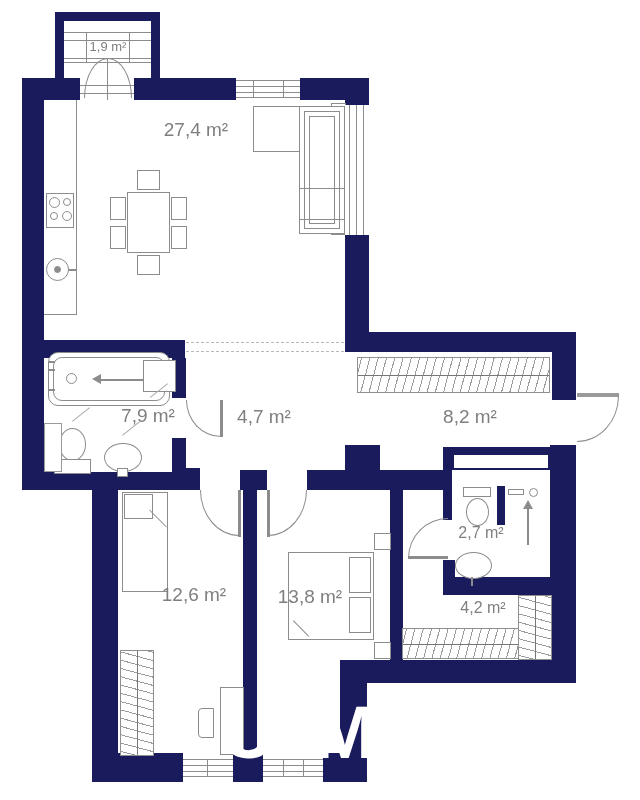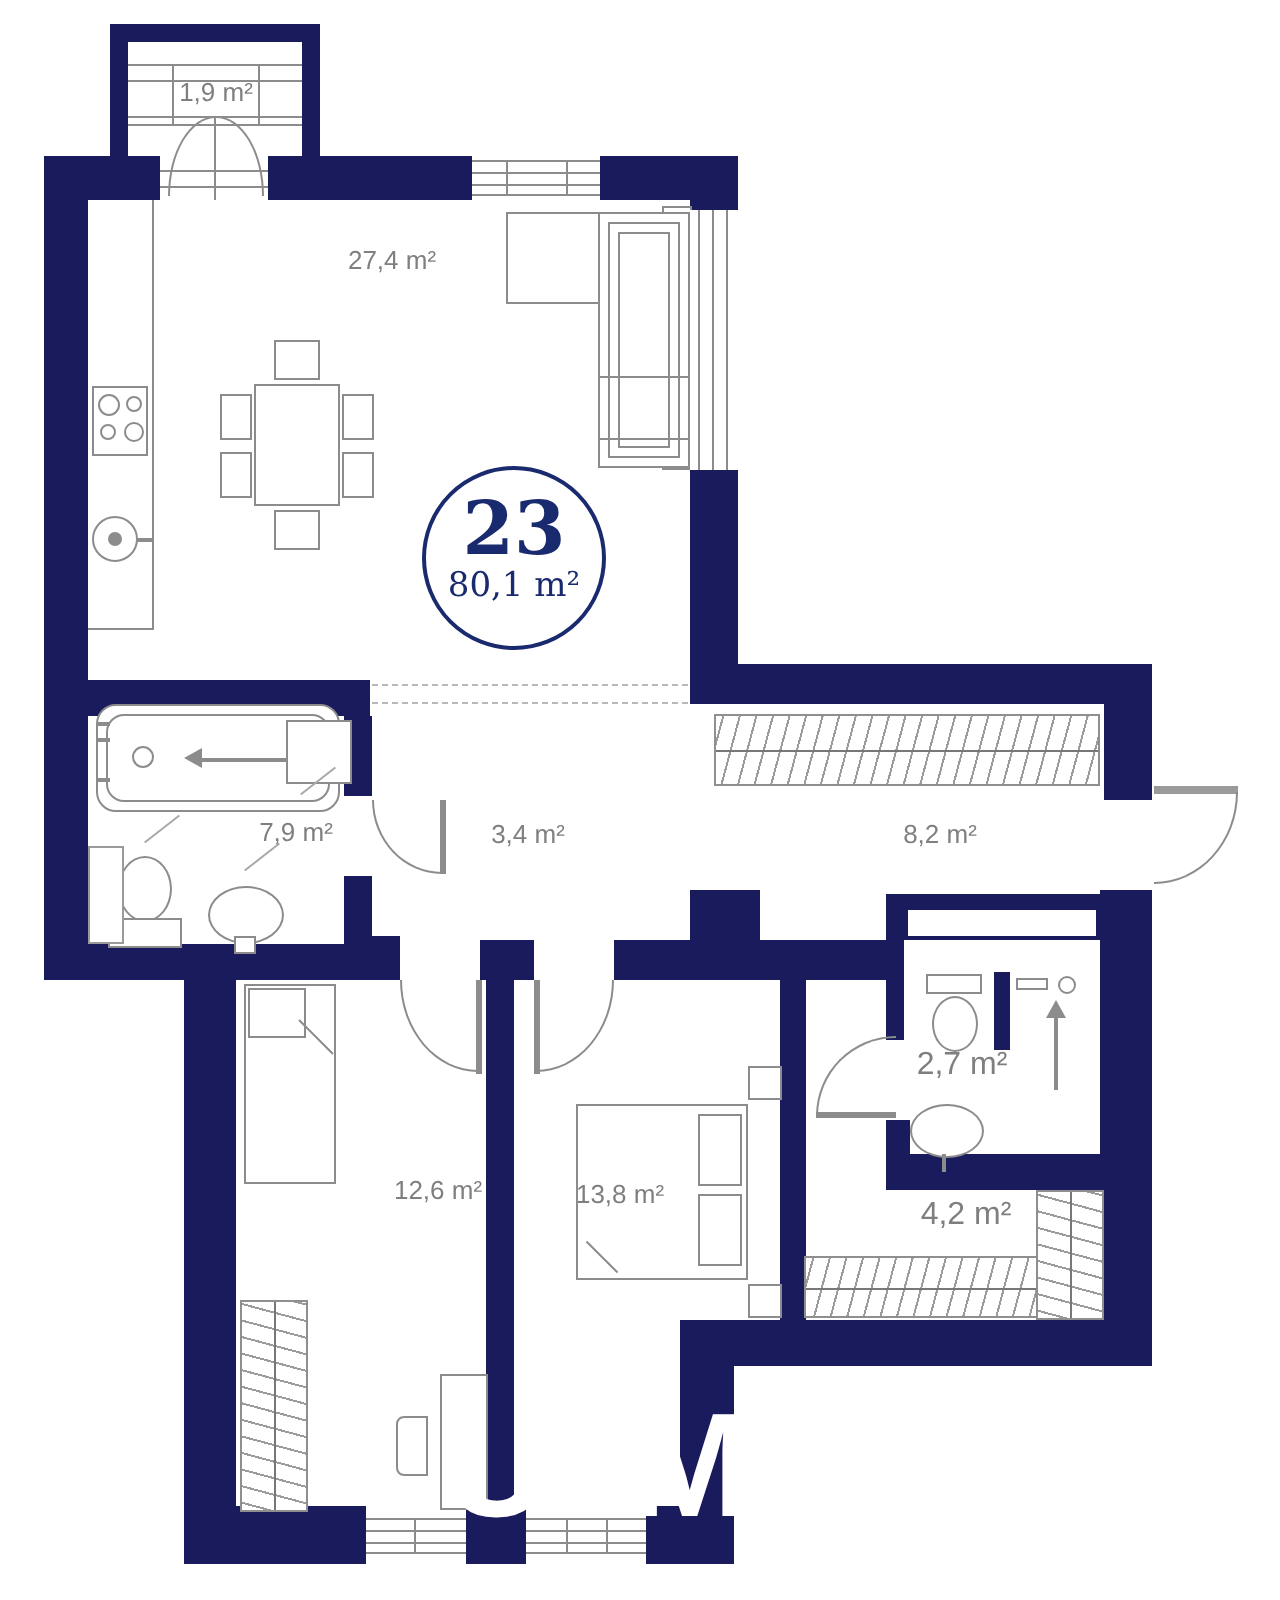--- a/index.html
+++ b/index.html
@@ -9,21 +9,21 @@
   #plan{position:relative;width:640px;height:800px;background:#fff;overflow:hidden;
         font-family:"Liberation Sans",sans-serif;}
   .w{position:absolute;background:var(--wall);}
   .ln{position:absolute;background:var(--line);}
   .fr{position:absolute;border:1px solid var(--line);background:#fff;box-sizing:border-box;}
   .frt{position:absolute;border:1px solid var(--line);background:transparent;box-sizing:border-box;}
   .ell{position:absolute;border:1px solid var(--line);border-radius:50%;background:#fff;box-sizing:border-box;}
   .arc{position:absolute;box-sizing:border-box;border:0 solid var(--line);}
   .dash{position:absolute;border-top:1px dashed #b8b8b8;}
   .lbl{position:absolute;transform:translate(-50%,-50%);color:var(--label);
-       font-size:13px;white-space:nowrap;z-index:6;}
+       font-size:19px;white-space:nowrap;z-index:6;}
   .lbl.small{font-size:13px;}
   .lbl.mid{font-size:16px;}
   .hat{position:absolute;border:1px solid #8f8f8f;box-sizing:border-box;background:
        repeating-linear-gradient(105deg,#ffffff 0 3px,#9b9b9b 3px 4px,#ffffff 4px 8px),
        repeating-linear-gradient(68deg,rgba(155,155,155,0) 0 6px,rgba(155,155,155,.8) 6px 7px);}
   .hatv{position:absolute;border:1px solid #8f8f8f;box-sizing:border-box;background:
        repeating-linear-gradient(15deg,#ffffff 0 3px,#9b9b9b 3px 4px,#ffffff 4px 8px),
        repeating-linear-gradient(-22deg,rgba(155,155,155,0) 0 6px,rgba(155,155,155,.8) 6px 7px);}
   .midh{position:absolute;left:0;right:0;top:50%;height:1px;background:#777;}
   .midv{position:absolute;top:0;bottom:0;left:50%;width:1px;background:#777;}
@@ -230,28 +230,24 @@
   <div class="fr" style="left:374px;top:533px;width:17px;height:17px"></div>
   <div class="fr" style="left:374px;top:642px;width:17px;height:17px"></div>
   <div class="ln" style="left:290px;top:628px;width:22px;height:1px;transform:rotate(45deg)"></div>
 
   <div class="arc" style="left:268px;top:490px;width:39px;height:46px;border-right:1.5px solid var(--line);border-bottom:1.5px solid var(--line);border-bottom-right-radius:100% 100%"></div>
   <div class="ln" style="left:267px;top:490px;width:2.5px;height:47px"></div>
 
   <div class="lbl small" style="left:108px;top:46px">1,9 m²</div>
   <div class="lbl" style="left:196px;top:130px">27,4 m²</div>
   <div class="lbl" style="left:148px;top:416px">7,9 m²</div>
-  <div class="lbl" style="left:264px;top:417px">3,4 m²</div>
+  <div class="lbl" style="left:264px;top:417px">4,7 m²</div>
   <div class="lbl" style="left:470px;top:417px">8,2 m²</div>
   <div class="lbl mid" style="left:481px;top:533px">2,7 m²</div>
   <div class="lbl mid" style="left:483px;top:608px">4,2 m²</div>
-  <div class="lbl" style="left:219px;top:595px">12,6 m²</div>
+  <div class="lbl" style="left:194px;top:595px">12,6 m²</div>
   <div class="lbl" style="left:310px;top:597px">13,8 m²</div>
 
-  <div id="badge">
-    <div class="num">23</div>
-    <div class="ar">80,1 m²</div>
-  </div>
 
   <div class="wm" style="left:222px;top:696px">U</div>
   <div class="wm" style="left:314px;top:696px">M</div>
 
 </div>
 
 </body></html>

